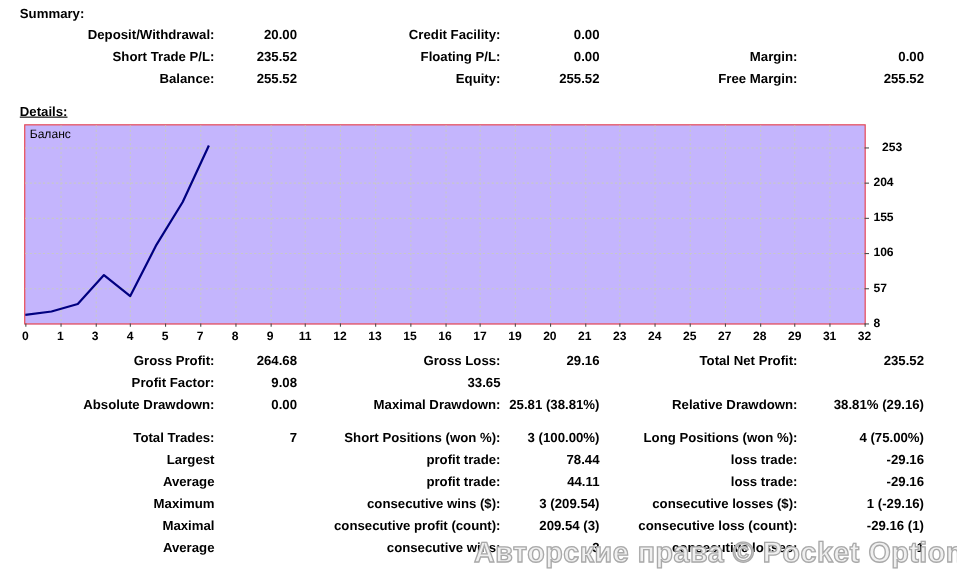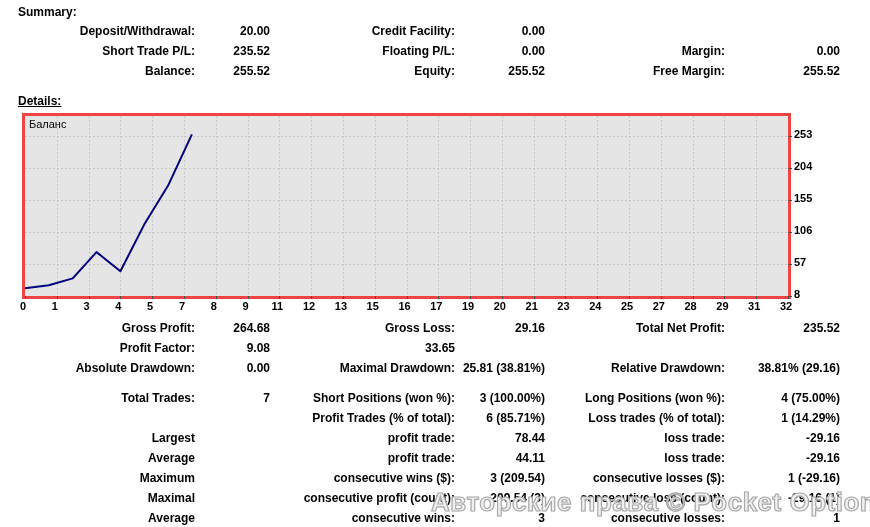--- a/index.html
+++ b/index.html
@@ -24,22 +24,22 @@
     display:grid;
     grid-template-columns:195px 75px 185px 90px 180px 115px;
     height:20px; line-height:20px;
   }
   .grid-row.gap { margin-top:10px; }
   .cell { text-align:right; white-space:nowrap; overflow:visible; }
 
   .chart-wrap { position:absolute; left:22px; top:113px; width:848px; height:195px; }
   .chart-box {
     width:763px; height:180px;
-    border:3px solid #ef4444;
-    position:relative; background:#e5e5e5;
+    border:1px solid #ef4444;
+    position:relative; background:#c4b5fd;
   }
   .chart-box svg { position:absolute; left:0; top:0; overflow:visible; }
   .chart-legend {
     position:absolute; left:4px; top:2px;
     font-size:11px; font-weight:normal; color:#000;
   }
   .y-tick-label {
     position:absolute; left:772px; width:34px;
     font-size:11px; font-weight:bold; text-align:left; line-height:12px;
   }
@@ -180,21 +180,21 @@
     <div class="x-tick-label" style="left: 636.833px;">27</div>
     <div class="x-tick-label" style="left: 668.625px;">28</div>
     <div class="x-tick-label" style="left: 700.417px;">29</div>
     <div class="x-tick-label" style="left: 732.208px;">31</div>
     <div class="x-tick-label" style="left: 764px;">32</div>
     <div class="y-tick-label" style="top: 175px;">8</div>
     <div class="y-tick-label" style="top: 142.997px;">57</div>
     <div class="y-tick-label" style="top: 110.994px;">106</div>
     <div class="y-tick-label" style="top: 78.9913px;">155</div>
     <div class="y-tick-label" style="top: 46.9884px;">204</div>
-    <div class="y-tick-label" style="top: 14.9855px;">253</div>
+    <div class="y-tick-label" style="top: 14.9855px; text-align: center;">253</div>
   </div>
 
 <div class="grid" id="details-grid">
     <div class="grid-row">
       <div class="cell">Gross Profit:</div>
       <div class="cell">264.68</div>
       <div class="cell">Gross Loss:</div>
       <div class="cell">29.16</div>
       <div class="cell">Total Net Profit:</div>
       <div class="cell">235.52</div>
@@ -216,28 +216,20 @@
     </div>
     <div class="grid-row gap">
       <div class="cell">Total Trades:</div>
       <div class="cell">7</div>
       <div class="cell">Short Positions (won %):</div>
       <div class="cell">3 (100.00%)</div>
       <div class="cell">Long Positions (won %):</div>
       <div class="cell">4 (75.00%)</div>
     </div>
     <div class="grid-row">
-      <div class="cell"></div>
-      <div class="cell"></div>
-      <div class="cell">Profit Trades (% of total):</div>
-      <div class="cell">6 (85.71%)</div>
-      <div class="cell">Loss trades (% of total):</div>
-      <div class="cell">1 (14.29%)</div>
-    </div>
-    <div class="grid-row">
       <div class="cell">Largest</div>
       <div class="cell"></div>
       <div class="cell">profit trade:</div>
       <div class="cell">78.44</div>
       <div class="cell">loss trade:</div>
       <div class="cell">-29.16</div>
     </div>
     <div class="grid-row">
       <div class="cell">Average</div>
       <div class="cell"></div>

